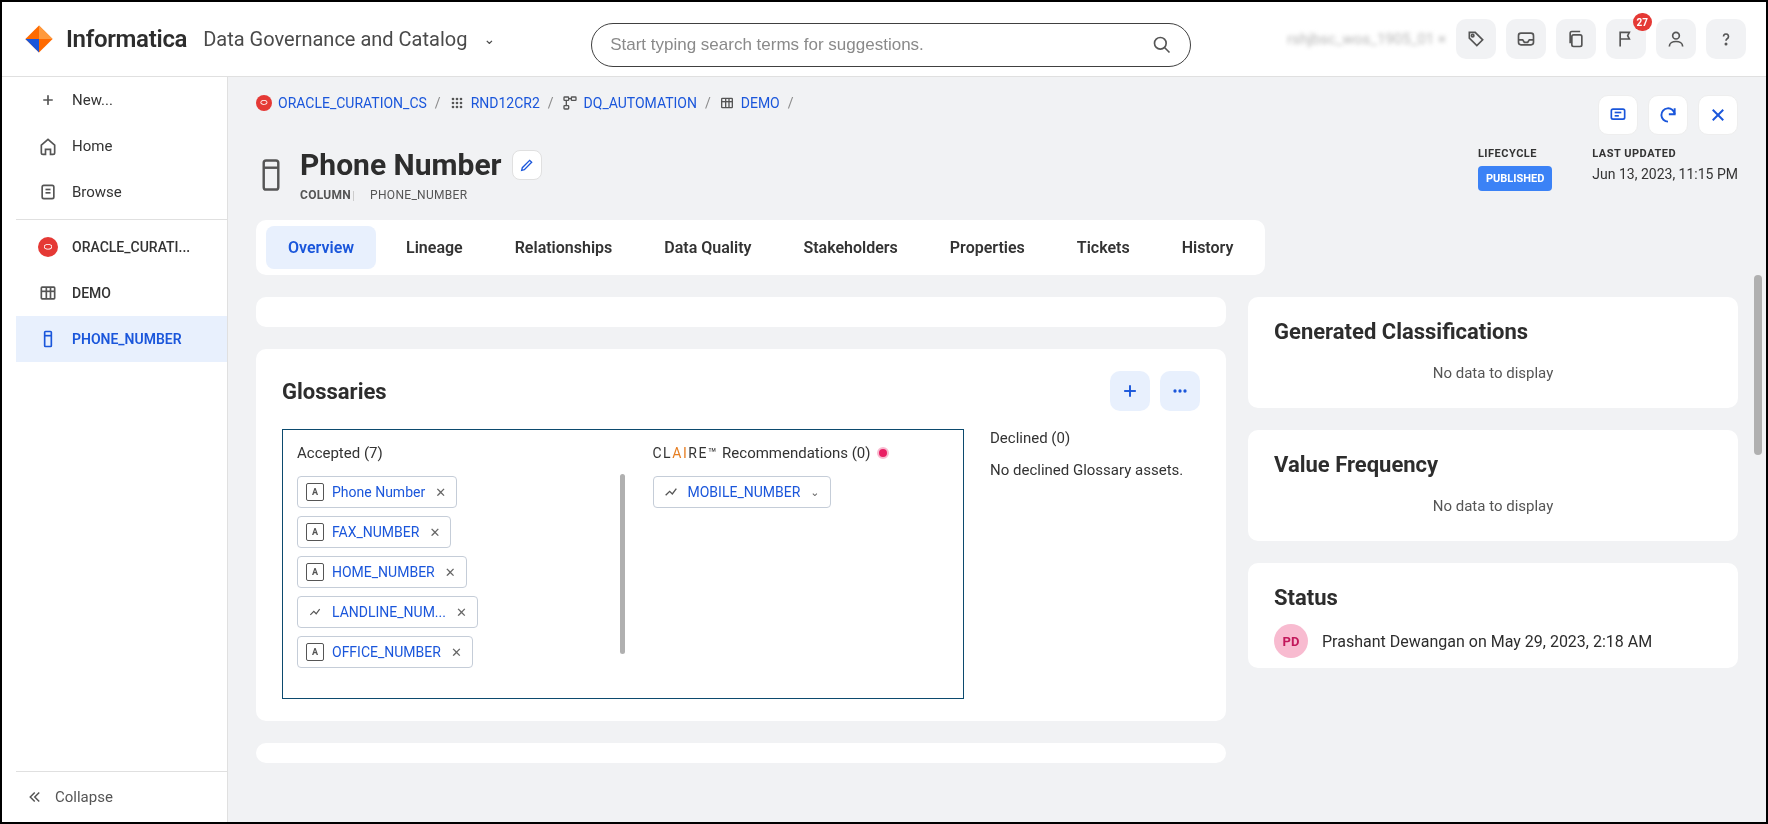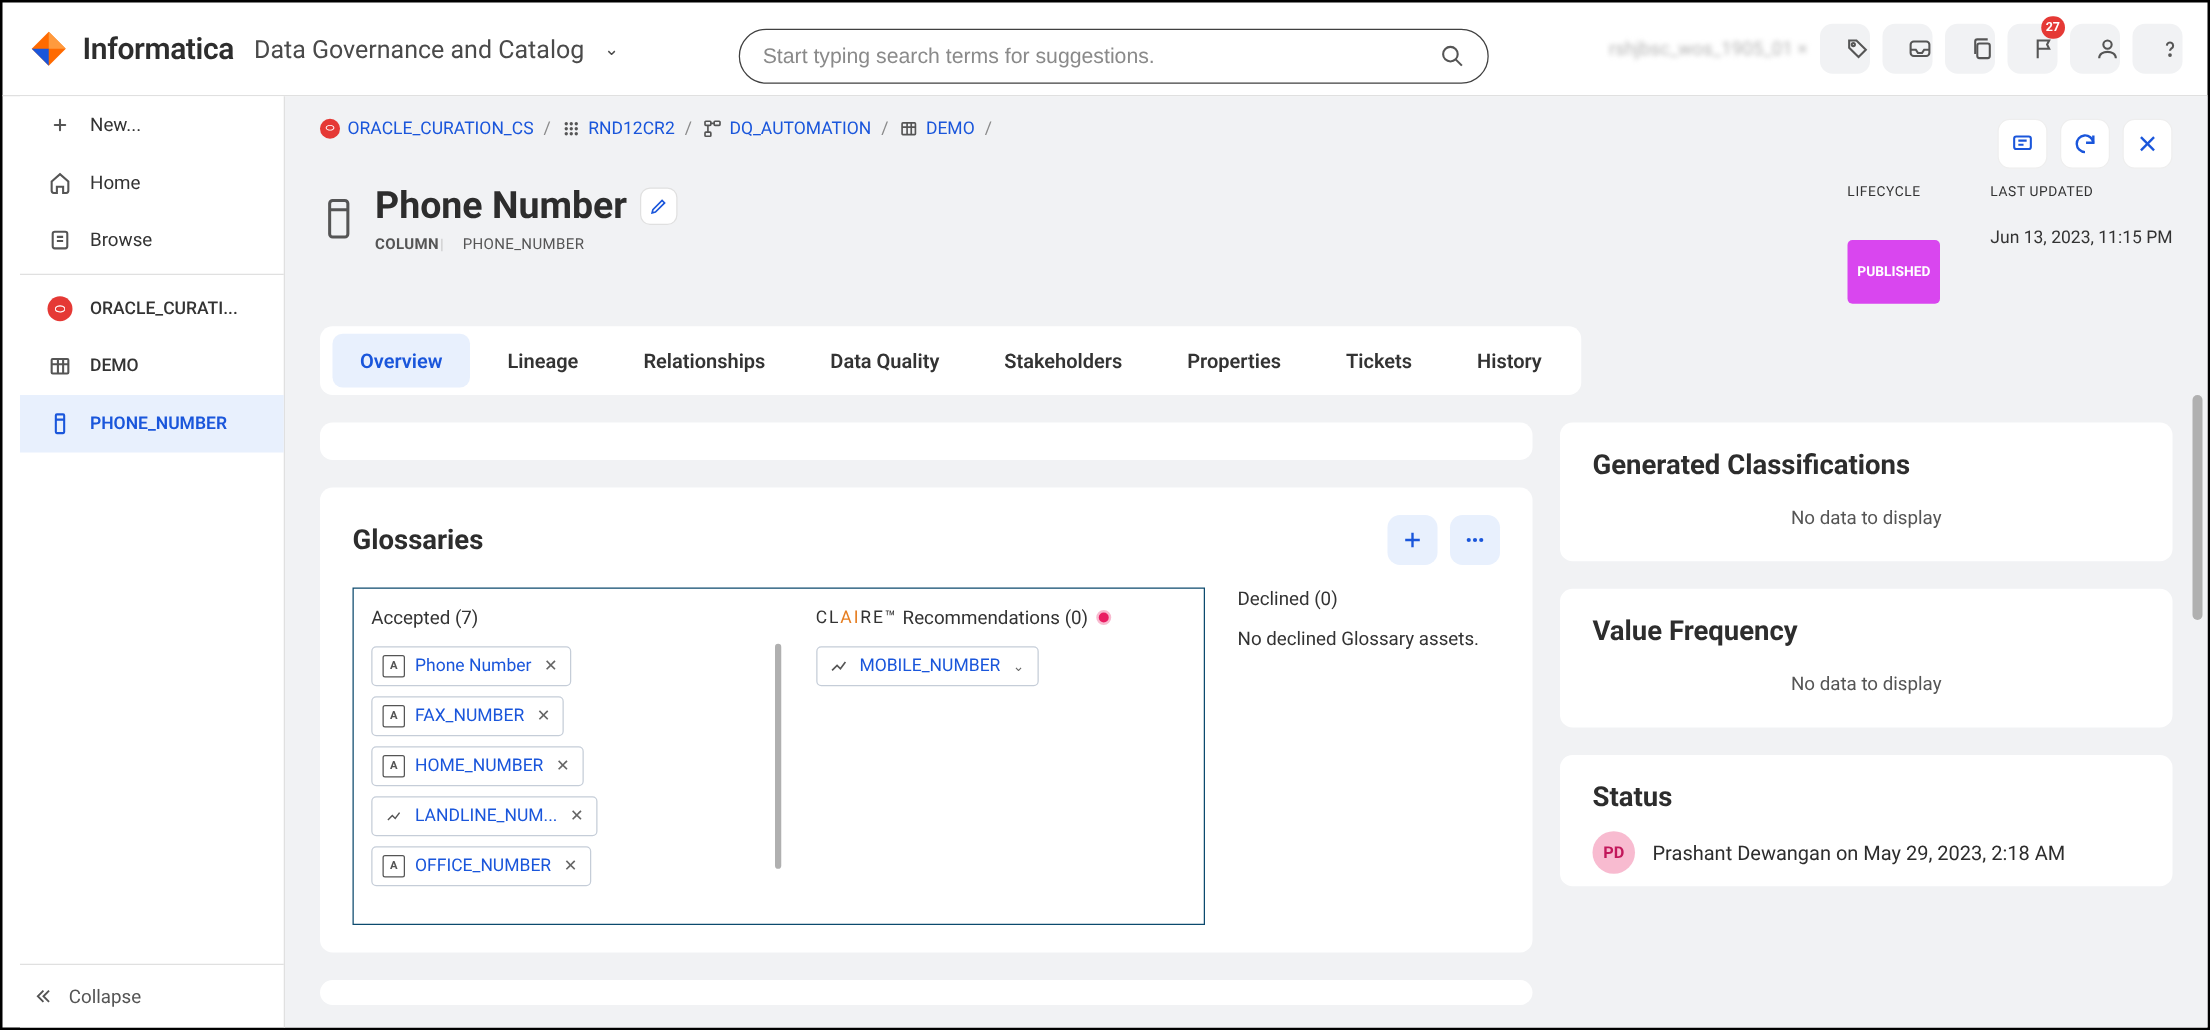--- a/index.html
+++ b/index.html
@@ -12,21 +12,21 @@
 .logo-svg { width: 34px; height: 34px; }
 .brand { font-size: 24px; font-weight: 600; letter-spacing: -0.3px; }
 .subbrand { font-size: 20px; color: #4a4a4a; margin-left: 6px; }
 .subbrand-caret { color: #4a4a4a; font-size: 14px; margin-left: 6px; }
 .search-wrap { flex: 1; display: flex; justify-content: center; }
 .search { width: 600px; height: 44px; border: 1px solid #404040; border-radius: 22px; display: flex; align-items: center; padding: 0 18px; margin-top: 12px; }
 .search input { flex: 1; border: none; outline: none; font-size: 17px; background: transparent; color: #333; }
 .search input::placeholder { color: #8a8a8a; }
 .hdr-right { display: flex; align-items: center; gap: 10px; }
 .blur-txt { color: #b5b5b5; font-size: 15px; filter: blur(2px); user-select: none; }
-.icon-btn { width: 40px; height: 40px; border-radius: 10px; background: #f1f2f4; display: flex; align-items: center; justify-content: flex-end; cursor: pointer; position: relative; }
+.icon-btn { width: 40px; height: 40px; border-radius: 10px; background: #f1f2f4; display: flex; align-items: center; justify-content: center; cursor: pointer; position: relative; }
 .icon-btn svg { width: 20px; height: 20px; }
 .badge { position: absolute; top: -6px; right: -6px; background: #e53935; color: #fff; font-size: 10px; font-weight: 700; border-radius: 10px; min-width: 18px; height: 18px; display: flex; align-items: center; justify-content: center; padding: 0 4px; }
 
 
 .body { flex: 1; display: flex; min-height: 0; }
 
 
 .sidebar { width: 212px; border-right: 1px solid #e0e0e0; display: flex; flex-direction: column; background: #fff; margin-left: 14px; }
 .nav-item { display: flex; align-items: center; gap: 14px; height: 46px; padding: 0 22px; cursor: pointer; font-size: 15px; color: #333; }
 .nav-item svg { width: 20px; height: 20px; flex-shrink: 0; }
@@ -59,22 +59,22 @@
 .title-main { display: flex; align-items: center; gap: 10px; }
 .title-main h1 { font-size: 30px; font-weight: 700; }
 .edit-pill { width: 30px; height: 30px; border: 1px solid #e0e0e0; border-radius: 8px; background: #fff; display: flex; align-items: center; justify-content: center; cursor: pointer; }
 .title-sub { font-size: 12px; color: #555; margin-top: 6px; letter-spacing: 0.3px; }
 .title-sub .meta-lab { font-weight: 700; color: #555; }
 .title-sub .meta-val { margin-left: 8px; color: #555; }
 .title-sub .meta-sep { display: inline-block; width: 1px; height: 10px; background: #ccc; margin: 0 8px 0 2px; vertical-align: middle; }
 
 .title-right { display: flex; gap: 40px; }
 .meta-col { }
-.meta-label { font-size: 11px; font-weight: 400; letter-spacing: 0.5px; color: #333; margin-bottom: 22px; }
-.pub-badge { background: #d946ef; color: #fff; font-size: 11px; font-weight: 700; padding: 19px 8px; border-radius: 4px; display: inline-block; margin-top: 10px; }
+.meta-label { font-size: 11px; font-weight: 700; letter-spacing: 0.5px; color: #333; margin-bottom: 6px; }
+.pub-badge { background: #3b82f6; color: #fff; font-size: 11px; font-weight: 700; padding: 6px 8px; border-radius: 4px; display: inline-block; }
 .meta-val2 { font-size: 14px; color: #333; }
 
 .tabs { background: #fff; border-radius: 10px; margin: 0 28px; padding: 6px 10px; display: flex; gap: 8px; width: fit-content; }
 .tab { padding: 12px 22px; font-size: 16px; font-weight: 600; color: #333; cursor: pointer; border-radius: 8px; }
 .tab.active { background: #e8f0fd; color: #1a56db; }
 
 .content { flex: 1; display: flex; gap: 22px; padding: 22px 28px 0 28px; overflow: hidden; min-height: 0; position: relative; }
 .col-main { flex: 1; display: flex; flex-direction: column; gap: 22px; min-width: 0; }
 .col-side { width: 490px; display: flex; flex-direction: column; gap: 22px; }
 

